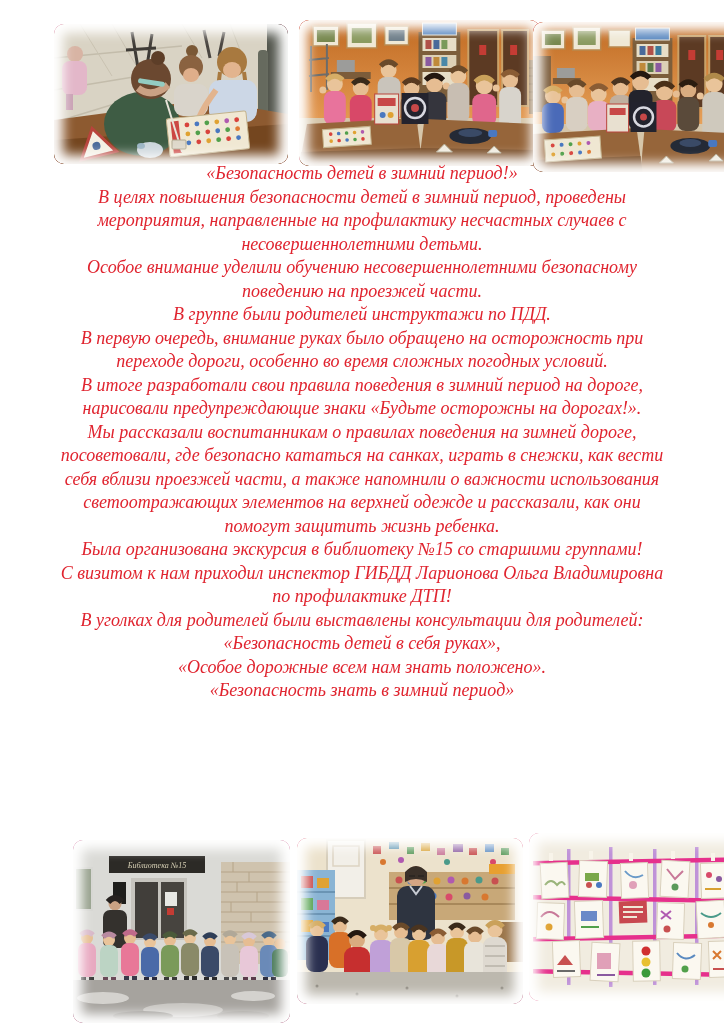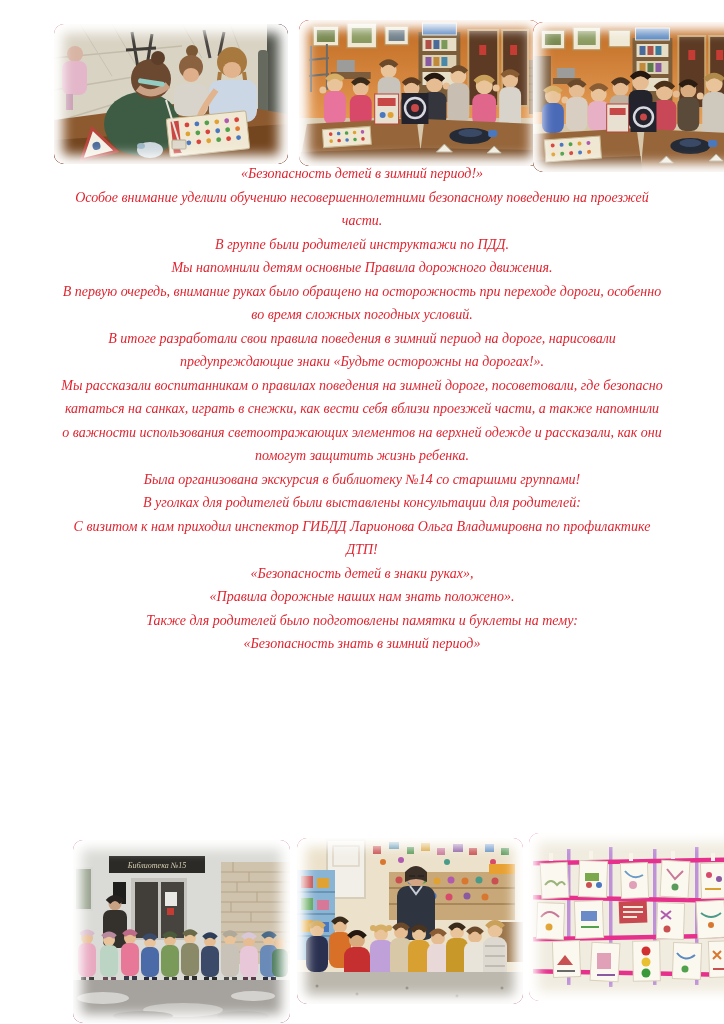--- a/index.html
+++ b/index.html
@@ -14,21 +14,21 @@
     box-shadow:inset 0 0 12px 9px #ffffff;pointer-events:none;}
   .p1{left:14px;top:8px;width:234px;height:140px;}
   .p2{left:259px;top:4px;width:241px;height:146px;}
   .p3{left:493px;top:6px;width:225px;height:150px;}
   .p4{left:33px;top:824px;width:217px;height:183px;}
   .p5{left:257px;top:822px;width:226px;height:166px;}
   .p6{left:489px;top:817px;width:229px;height:168px;}
   
   .article{
     position:absolute;left:60px;top:162px;width:604px;
-    text-align:center;font-style:italic;font-size:14px;line-height:23.5px;
+    text-align:center;font-style:italic;font-size:18px;line-height:23.5px;
     color:#e0242f;font-weight:500;
   }
   .article p{margin:0;padding:0;}
 </style>
 </head>
 <body>
 
 <div class="page">
 
   <figure class="photo p1">
@@ -315,32 +315,31 @@
       <ellipse cx="158" cy="124" rx="20" ry="8" fill="#242a36"></ellipse>
       <ellipse cx="158" cy="121" rx="11" ry="4" fill="#3a4a66"></ellipse>
       <rect x="176" y="118" width="9" height="7" rx="2" fill="#4a78c0"></rect>
       <path d="M134 134 L141 141 L127 141 Z" fill="#f0ece0" stroke="#b0a890"></path>
       <path d="M184 132 L191 139 L177 139 Z" fill="#f0ece0" stroke="#b0a890"></path>
     </svg>
   </figure>
 
   <div class="article">
     <p>«Безопасность детей в зимний период!»</p>
+    <p>В целях повышения безопасности детей в зимний период, проведены мероприятия, направленные на профилактику несчастных случаев с несовершеннолетними детьми.</p>
     <p>Особое внимание уделили обучению несовершеннолетними безопасному поведению на проезжей части.</p>
     <p>В группе были родителей инструктажи по ПДД.</p>
-    <p>Мы напомнили детям основные Правила дорожного движения.</p>
     <p>В первую очередь, внимание руках было обращено на осторожность при переходе дороги, особенно во время сложных погодных условий.</p>
     <p>В итоге разработали свои правила поведения в зимний период на дороге, нарисовали предупреждающие знаки «Будьте осторожны на дорогах!».</p>
     <p>Мы рассказали воспитанникам о правилах поведения на зимней дороге, посоветовали, где безопасно кататься на санках, играть в снежки, как вести себя вблизи проезжей части, а также напомнили о важности использования светоотражающих элементов на верхней одежде и рассказали, как они помогут защитить жизнь ребенка.</p>
-    <p>Была организована экскурсия в библиотеку №14 со старшими группами!</p>
+    <p>Была организована экскурсия в библиотеку №15 со старшими группами!</p>
+    <p>С визитом к нам приходил инспектор ГИБДД Ларионова Ольга Владимировна по профилактике ДТП!</p>
     <p>В уголках для родителей были выставлены консультации для родителей:</p>
-    <p>С визитом к нам приходил инспектор ГИБДД Ларионова Ольга Владимировна по профилактике ДТП!</p>
-    <p>«Безопасность детей в знаки руках»,</p>
-    <p>«Правила дорожные наших нам знать положено».</p>
-    <p>Также для родителей было подготовлены памятки и буклеты на тему:</p>
+    <p>«Безопасность детей в себя руках»,</p>
+    <p>«Особое дорожные всем нам знать положено».</p>
     <p>«Безопасность знать в зимний период»</p>
   </div>
 
   <figure class="photo p4">
     <svg viewBox="0 0 217 183" preserveAspectRatio="none">
       <rect width="217" height="145" fill="#dadad6"></rect>
 
       <rect x="148" y="22" width="69" height="102" fill="#cfc3ae"></rect>
       <path d="M148 32 h69 M148 42 h69 M148 52 h69 M148 62 h69 M148 72 h69 M148 82 h69 M148 92 h69 M148 102 h69 M148 112 h69" stroke="#b5a488" stroke-width="1.2"></path>
       <path d="M160 22 v10 M176 32 v10 M164 42 v10 M184 52 v10 M158 62 v10 M178 72 v10" stroke="#b5a488" stroke-width="1"></path>

